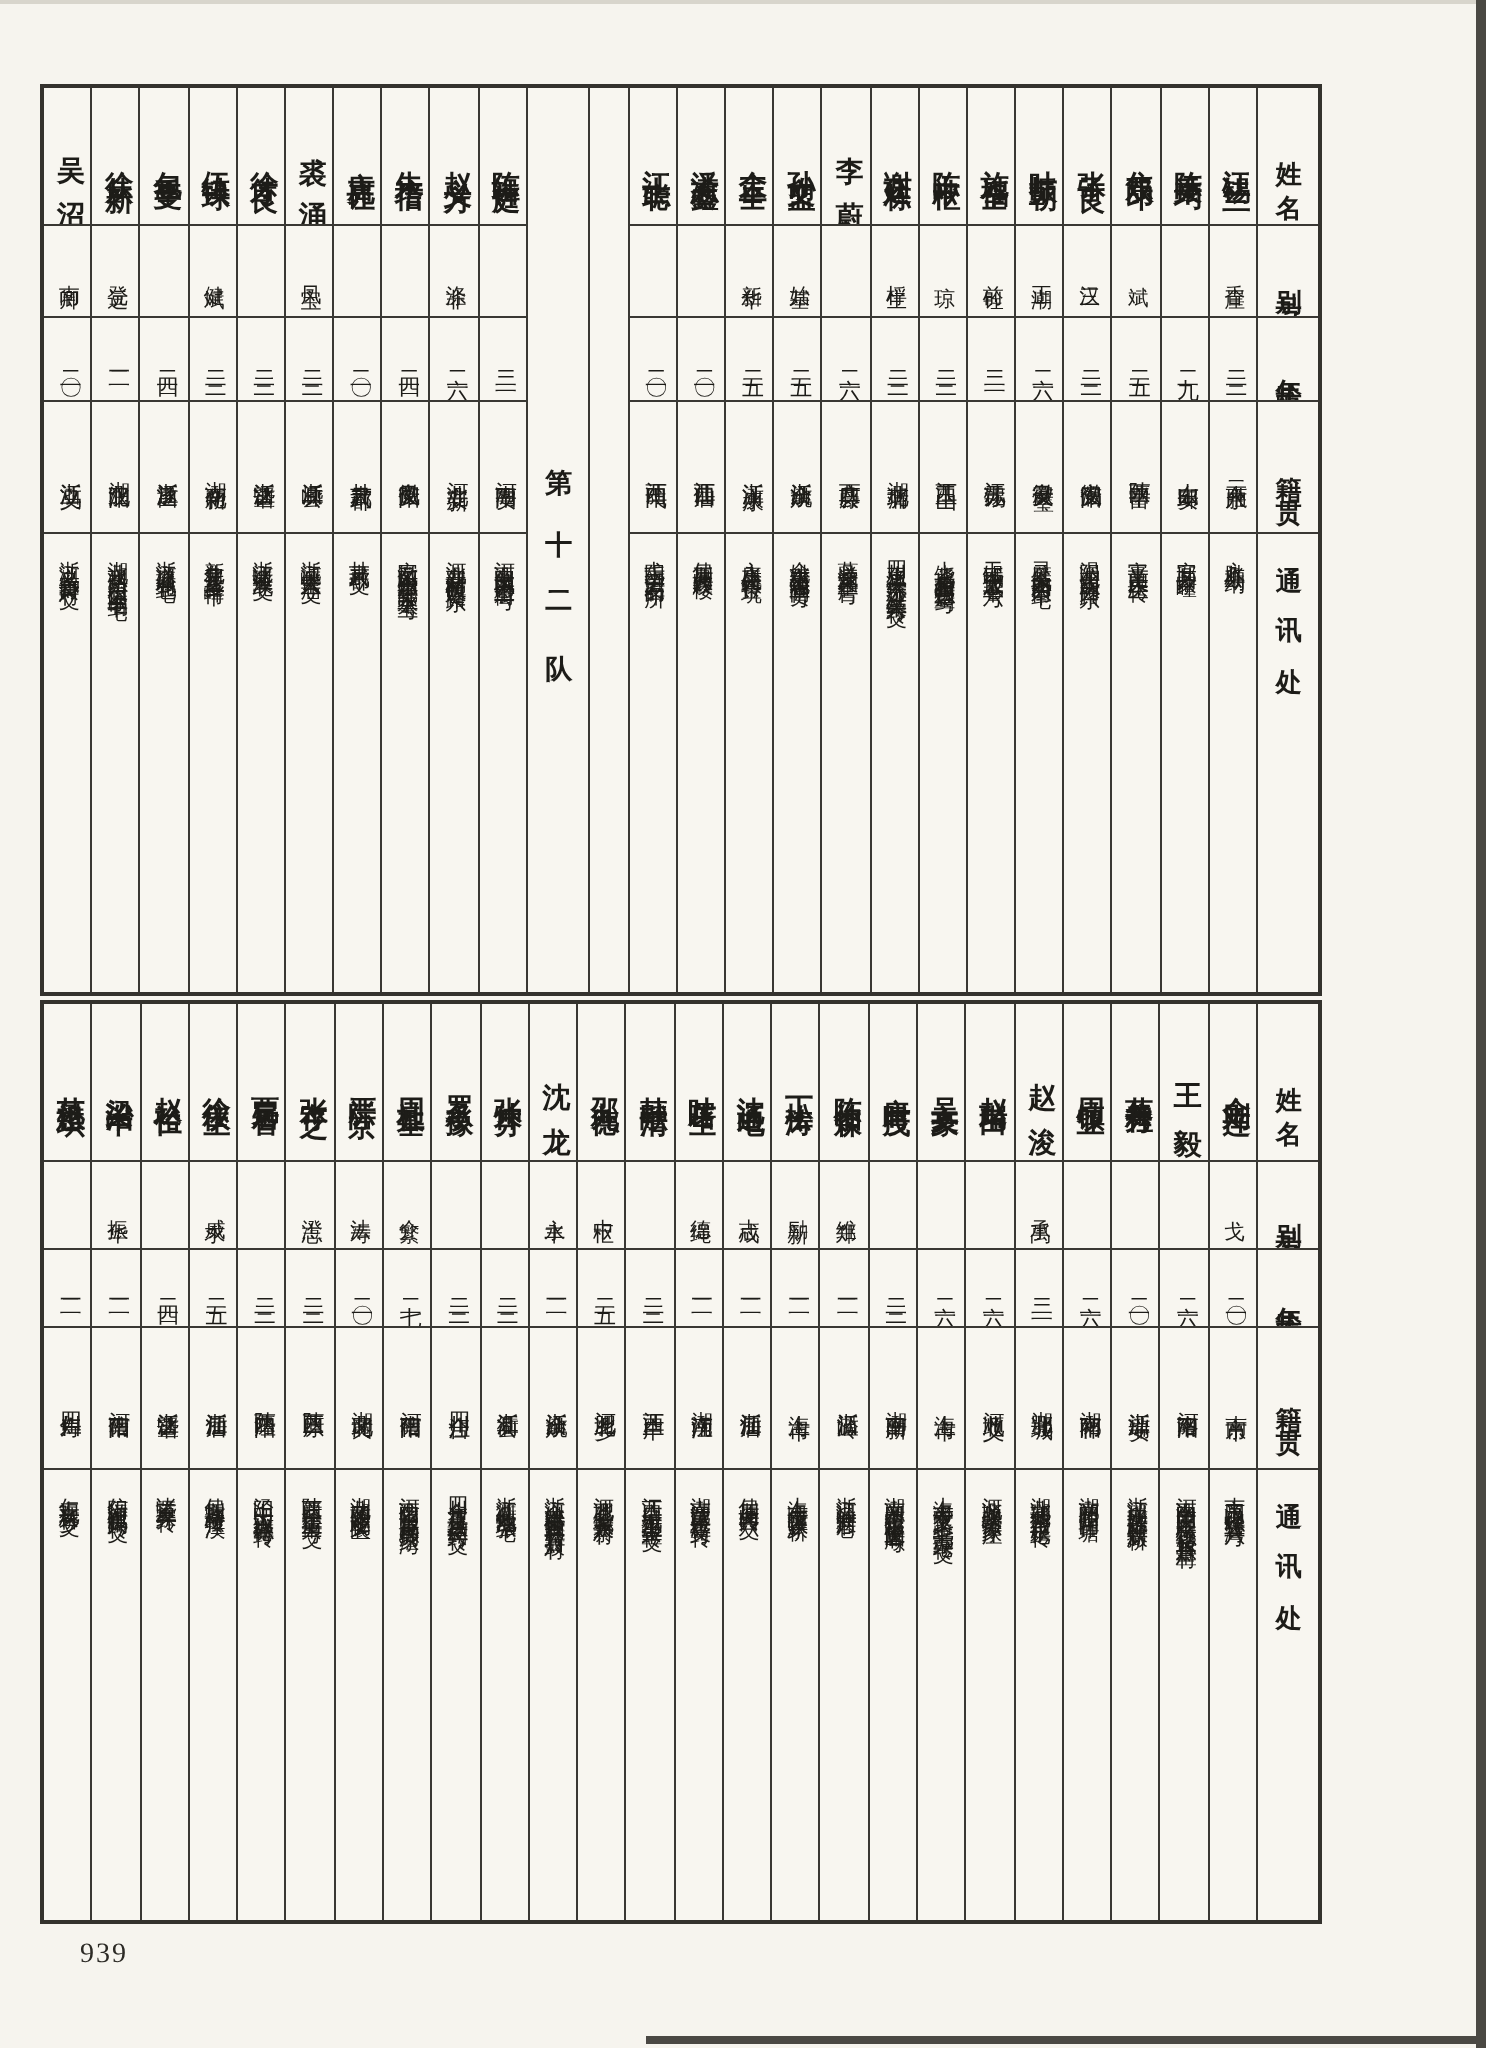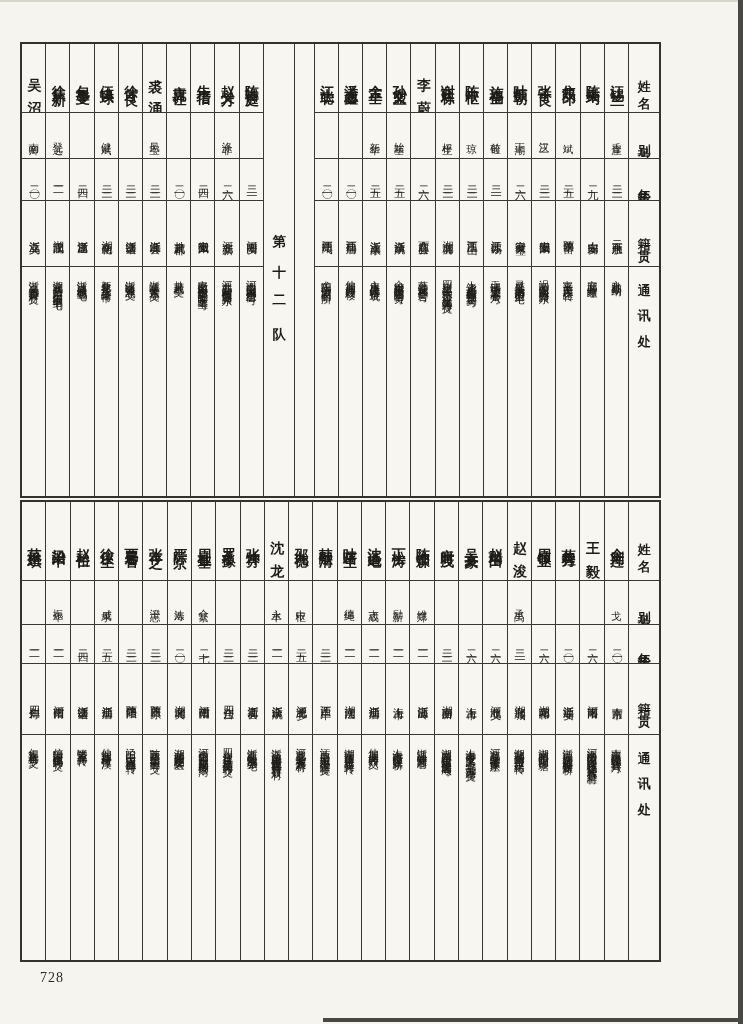--- a/index.html
+++ b/index.html
@@ -917,16 +917,16 @@
       </div>
       <div class="cell c-native">
         <span class="vtext">四川仁寿</span>
       </div>
       <div class="cell c-addr">
         <span class="vtext">仁寿观音桥乡交</span>
       </div>
     </div>
   </div>
 
-<div class="page-number">728</div>
+<div class="page-number">939</div>
 
 <div class="scan-edge-right"></div>
 <div class="scan-edge-bottom"></div>
 
 </body></html>

